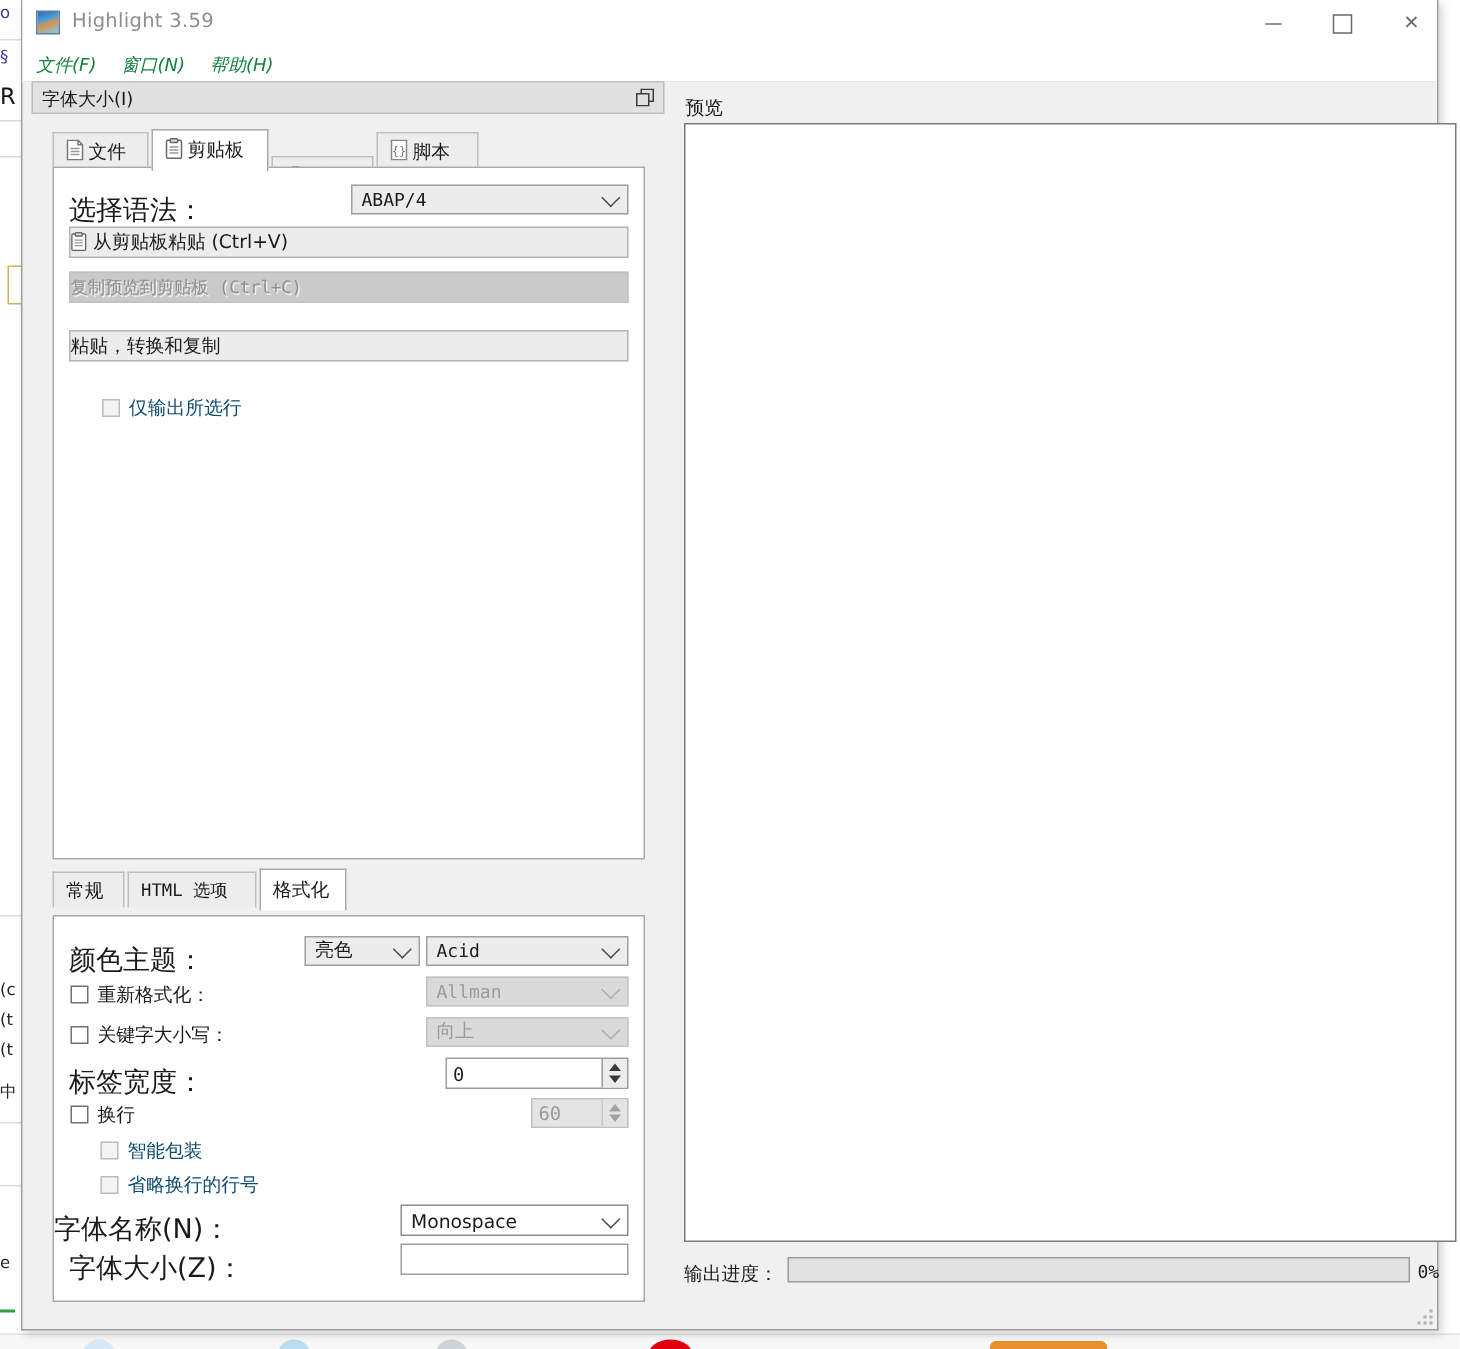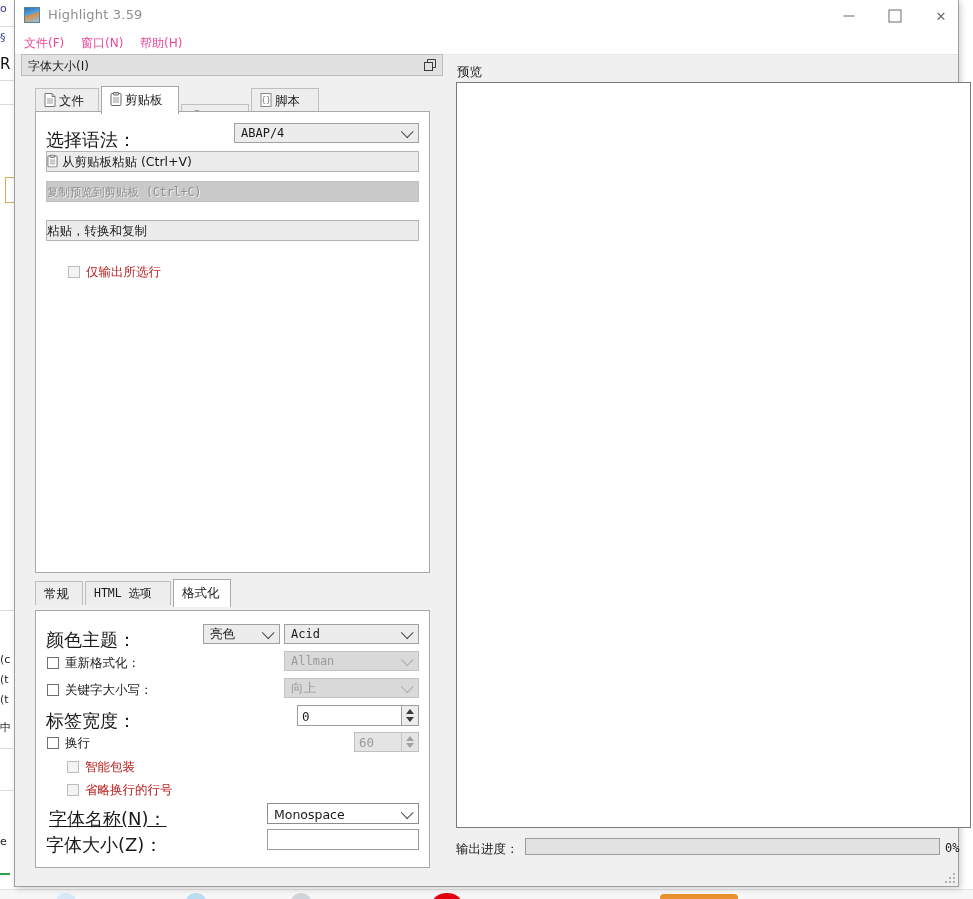--- a/index.html
+++ b/index.html
@@ -126,23 +126,24 @@
   #menubar {
     position: relative;
     height: 22px;
     background: #ffffff;
     border-bottom: 1px solid #e7e7e7;
   }
   .menu-item {
     position: absolute;
     top: 3px;
     font-size: 12px;
-    color: #ec4899;
+    color: #15803d;
     padding: 0 3px;
     cursor: default;
+    font-style: italic;
   }
 
   
   #opt-group {
     position: absolute;
     left: 6px; top: 54px;
     width: 422px; height: 22px;
     background: #e1e1e1;
     border: 1px solid #bdbdbd;
     box-sizing: border-box;
@@ -273,21 +274,21 @@
   }
   .chk .box {
     display: inline-block;
     width: 12px; height: 12px;
     border: 1px solid #707070;
     background: #ffffff;
     vertical-align: -2px;
     margin-right: 6px;
     box-sizing: border-box;
   }
-  .chk.dis { color: #b91c1c; padding-left: 20px; }
+  .chk.dis { color: #0c4a6e; padding-left: 20px; }
   .chk.dis .box { border-color: #bcbcbc; background: #f3f3f3; }
 
   .txtin {
     position: absolute;
     background: #ffffff;
     border: 1px solid #9c9c9c;
     box-sizing: border-box;
     font-size: 12.5px;
     color: #1a1a1a;
     font-family: "DejaVu Sans Mono", "Liberation Mono", monospace;
@@ -588,21 +589,21 @@
     </div>
 
     <div class="chk dis" style="left:11px; top:148px;">
       <span class="box"></span><span>智能包装</span>
     </div>
 
     <div class="chk dis" style="left:11px; top:171px;">
       <span class="box"></span><span>省略换行的行号</span>
     </div>
 
-    <div class="lbl" style="left:13px; top:196px;text-decoration:underline;">字体名称(N)：</div>
+    <div class="lbl" style="left:0; top:196px;">字体名称(N)：</div>
     <div class="combo sans" style="left:231px; top:192px; width:152px; height:21px; background:#fff; border-color:#8c8c8c;">
       <span class="val">Monospace</span>
       <span class="caret"></span>
     </div>
 
     <div class="lbl" style="left:10px; top:222px;">字体大小(Z)：</div>
     <div class="txtin" style="left:231px; top:218px; width:152px; height:21px;">
       <span class="val"></span>
     </div>
   </div>

